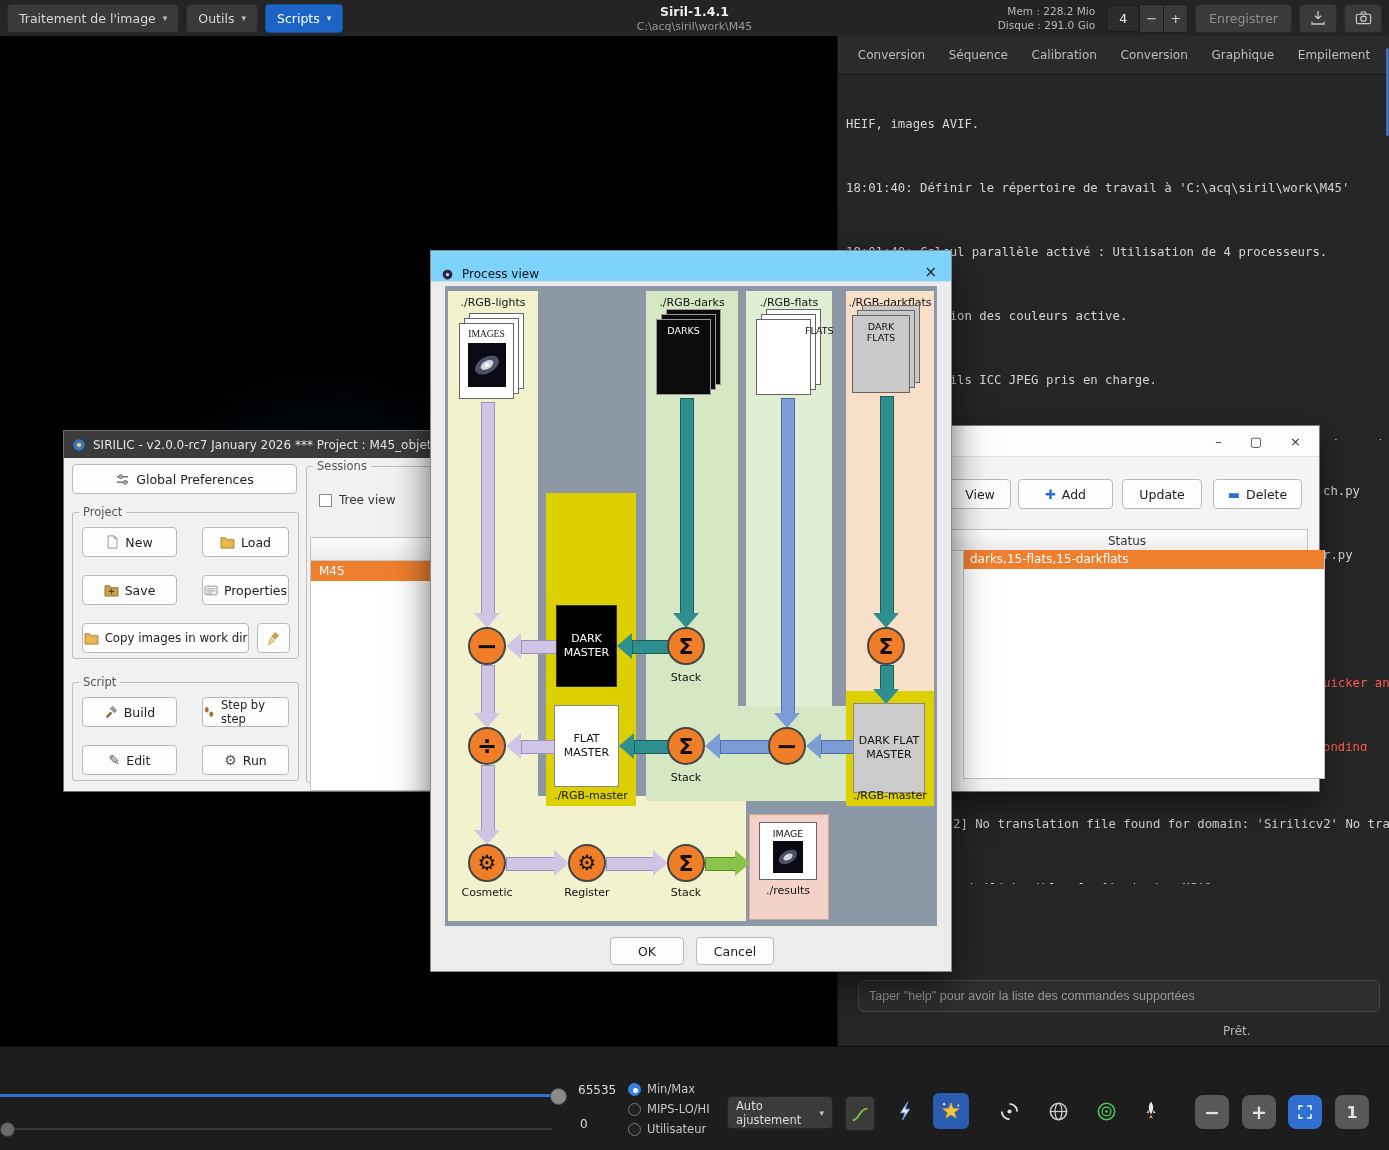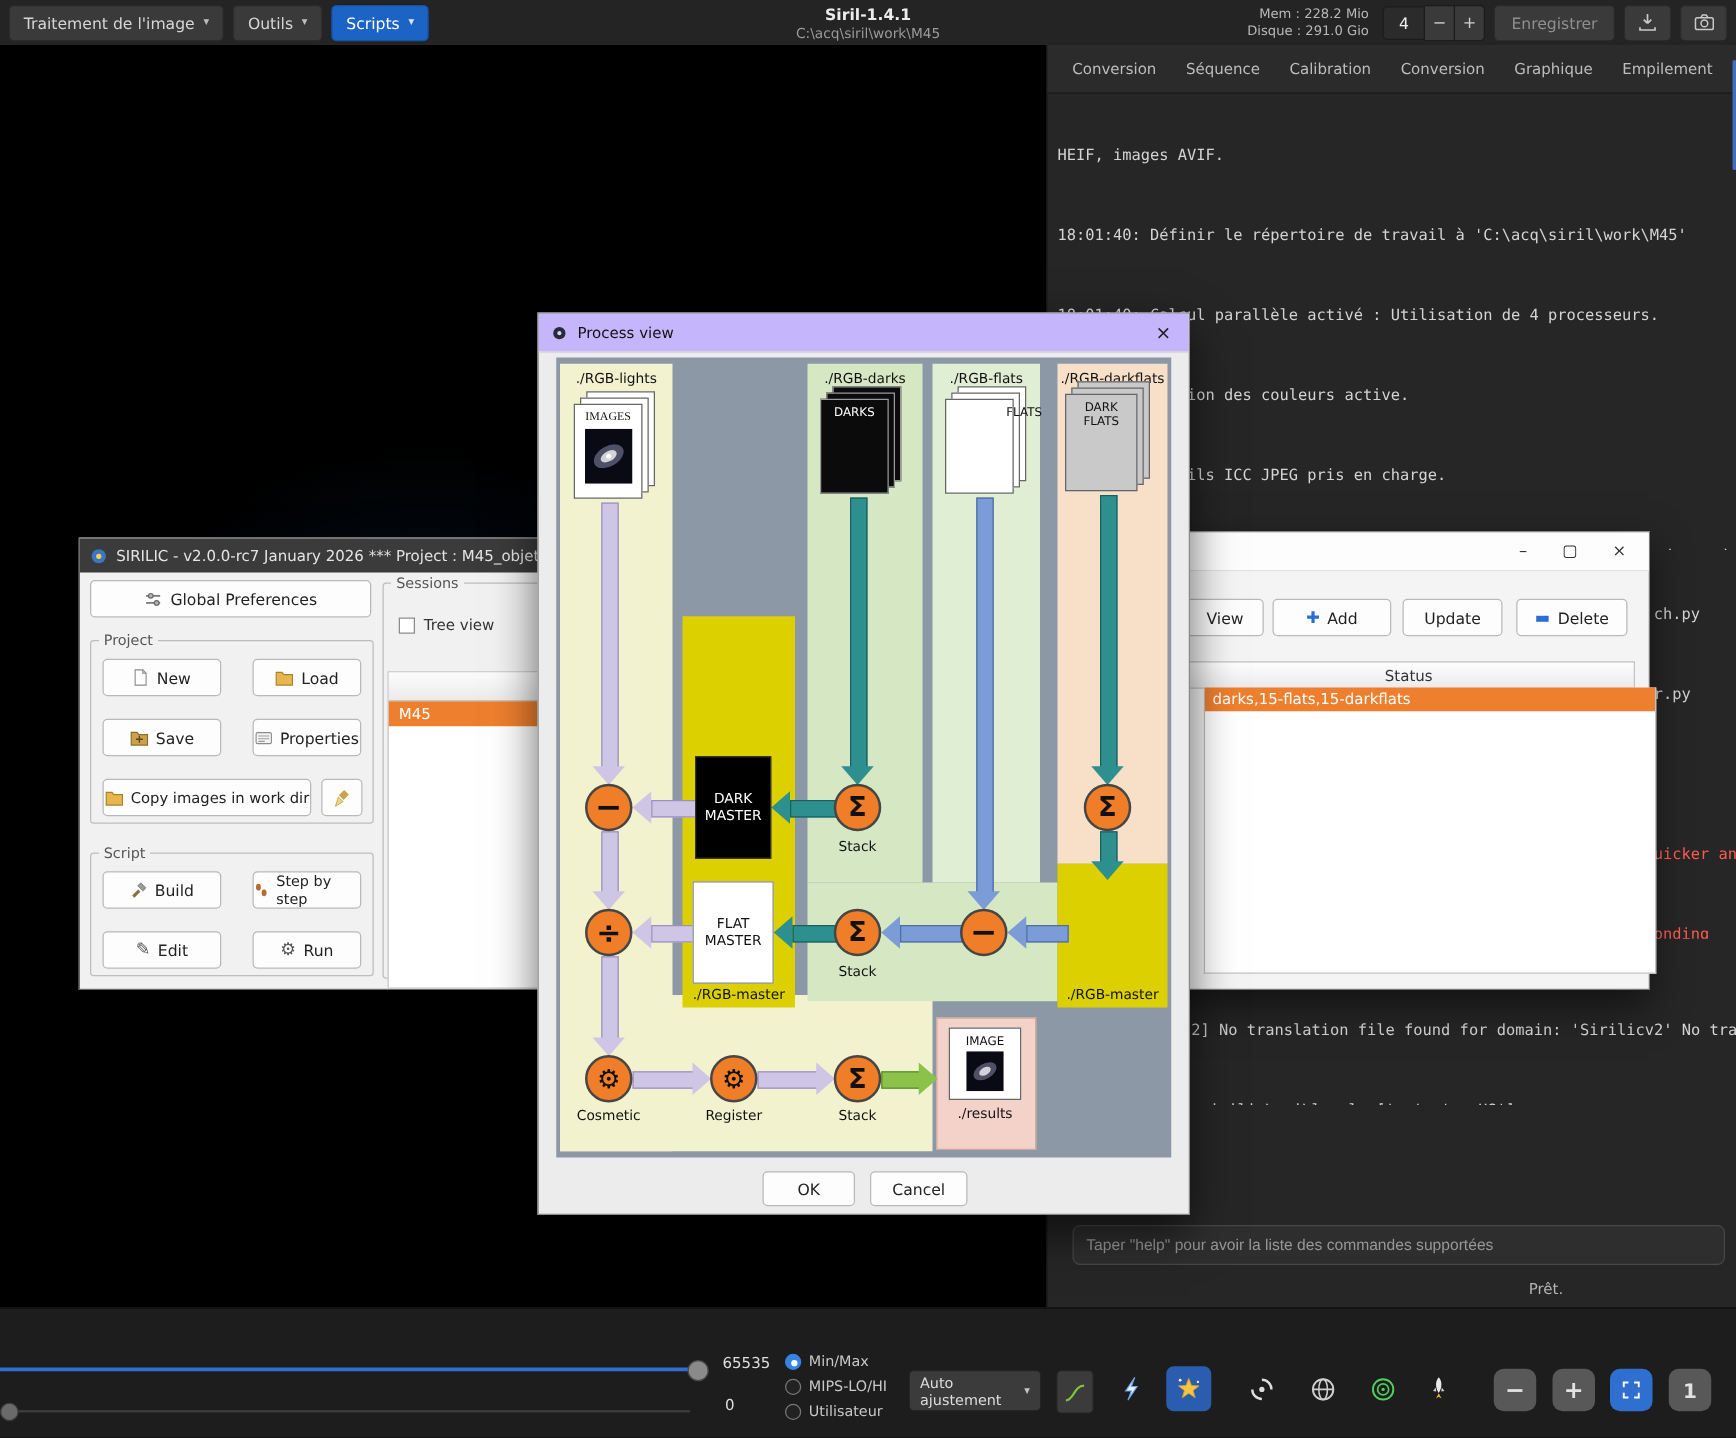--- a/index.html
+++ b/index.html
@@ -96,21 +96,21 @@
               justify-content:flex-end;gap:28px;padding-right:18px;font-size:13px;color:#333;}
   .sbtn{position:absolute;top:53px;height:30px;}
   .icon-blue{color:#2b6fd4;font-weight:bold;font-size:13px;}
   .status-head{position:absolute;left:10px;top:103px;width:362px;height:22px;background:linear-gradient(#fefefe,#ebebeb);
       border:1px solid #c2c2c2;text-align:center;font-size:12px;color:#333;line-height:22px;box-sizing:border-box;}
   .slist{position:absolute;left:27px;top:124px;width:362px;height:229px;background:#fff;border:1px solid #c2c2c2;border-top:none;box-sizing:border-box;}
   .srow{height:19px;background:#ee7f2e;color:#fff;font-size:12px;line-height:19px;padding-left:6px;white-space:nowrap;overflow:hidden;}
   
   .pdlg{position:absolute;left:430px;top:250px;width:520px;height:720px;background:#ececec;border:1px solid #8a8a8a;
         box-shadow:0 14px 34px rgba(0,0,0,.6);z-index:30;color:#111;}
-  .pdlg-title{height:30px;background:#c4b5fd;display:flex;align-items:center;gap:8px;padding:0 10px;font-size:12px;color:#111;border-bottom:1px solid #dcdcdc;}
+  .pdlg-title{height:30px;background:#7dd3fc;display:flex;align-items:flex-end;gap:8px;padding:0 10px;font-size:12px;color:#111;border-bottom:1px solid #dcdcdc;}
   .pclose{margin-left:auto;font-size:15px;color:#222;padding:0 4px;}
   .diagram{position:absolute;left:14px;top:35px;width:492px;height:640px;background:#8d98a6;overflow:hidden;}
   .region{position:absolute;}
   .colhead{position:absolute;top:10px;font-size:11px;color:#111;text-align:center;}
   .doc{position:absolute;width:55px;height:76px;border:1px solid #666;box-sizing:border-box;}
   .doc.white{background:#fff;} .doc.black{background:#0b0b0b;border-color:#999;} .doc.gray{background:#c9c9c9;}
   .doc-label{font-size:9.5px;text-align:center;margin-top:5px;line-height:11px;}
   .node{position:absolute;width:38px;height:38px;border-radius:50%;background:#f07d28;border:2px solid #464646;
         box-sizing:border-box;display:flex;align-items:center;justify-content:center;font-weight:bold;color:#111;}
   .nlabel{position:absolute;font-size:11px;color:#111;text-align:center;width:60px;}
@@ -567,20 +567,21 @@
       <div class="tri tl" style="left:61px;top:447px;border-right-color:#cfc6e6;"></div>
       <div class="ab" style="left:76px;top:454px;width:33px;height:12px;background:#cfc6e6;border:1px solid #9b90bf;"></div>
 
       <div class="ab" style="left:435px;top:110px;width:12px;height:217px;background:#2e8f8f;border:1px solid #1d5f5f;"></div>
       <div class="tri td" style="left:428px;top:327px;border-top-color:#2e8f8f;"></div>
       <div class="ab" style="left:435px;top:379px;width:12px;height:24px;background:#2e8f8f;border:1px solid #1d5f5f;"></div>
       <div class="tri td" style="left:428px;top:403px;border-top-color:#2e8f8f;"></div>
 
       <div class="mbox" style="left:111px;top:319px;width:61px;height:82px;background:#000;color:#fff;border:1px solid #333;">DARK MASTER</div>
       <div class="mbox" style="left:109px;top:419px;width:65px;height:82px;background:#fff;color:#111;border:1px solid #888;">FLAT MASTER</div>
+      <div class="mbox" style="left:408px;top:417px;width:72px;height:90px;background:#cbcbcb;color:#111;border:1px solid #888;">DARK FLAT MASTER</div>
       <div class="rgbm" style="left:101px;top:503px;width:90px;">./RGB-master</div>
       <div class="rgbm" style="left:401px;top:503px;width:88px;">./RGB-master</div>
 
       <div class="node" style="left:23px;top:341px;font-size:26px;">−</div>
       <div class="node" style="left:23px;top:441px;font-size:24px;">÷</div>
       <div class="node" style="left:222px;top:341px;font-size:22px;">Σ</div>
       <div class="node" style="left:222px;top:441px;font-size:22px;">Σ</div>
       <div class="node" style="left:323px;top:441px;font-size:26px;">−</div>
       <div class="node" style="left:422px;top:341px;font-size:22px;">Σ</div>
       <div class="node" style="left:23px;top:558px;font-size:21px;">⚙</div>

